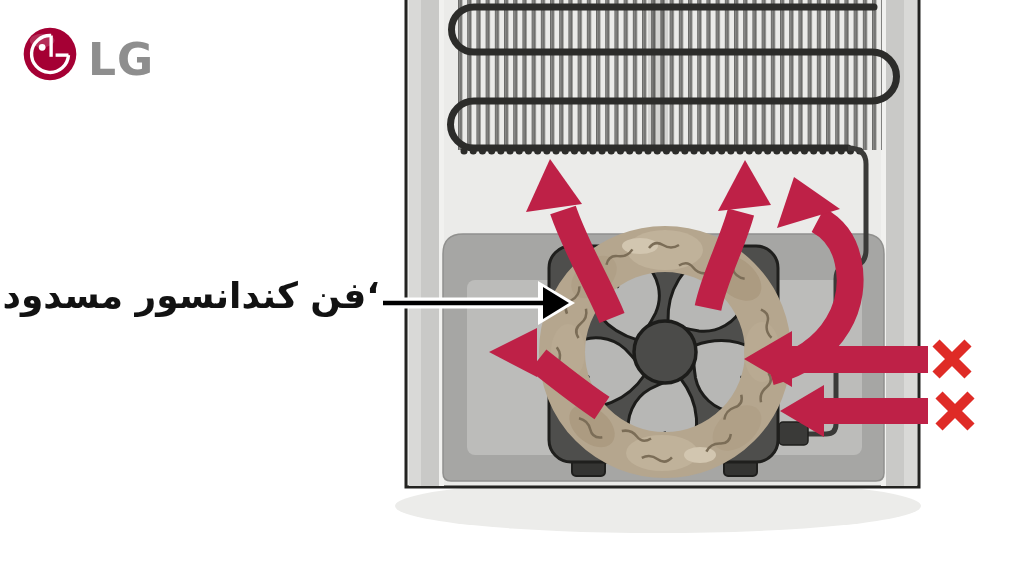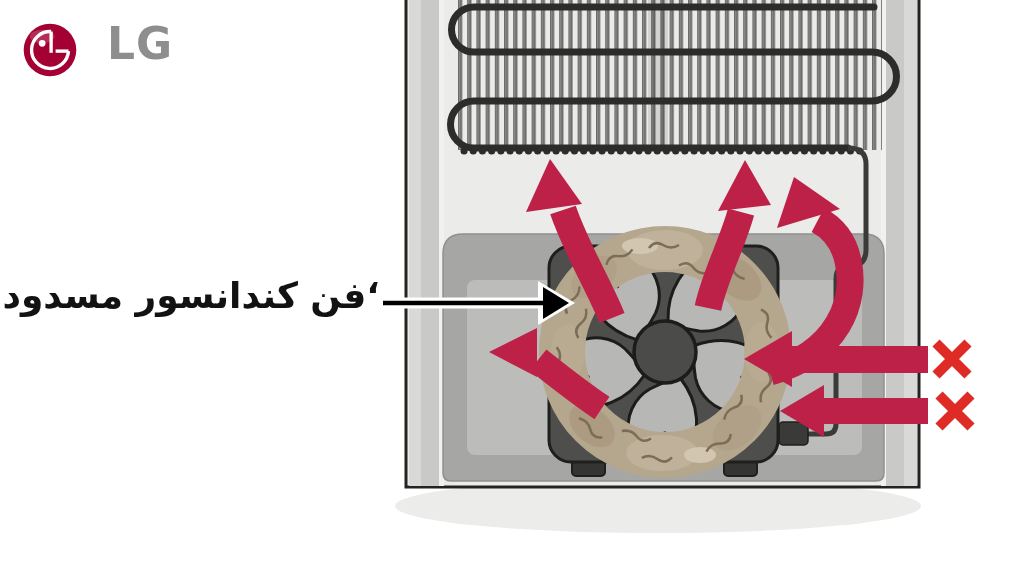--- a/index.html
+++ b/index.html
@@ -1,21 +1,21 @@
 <!DOCTYPE html>
 <html><head>
 <meta charset="utf-8">
 <style>
   html,body{margin:0;padding:0;background:#ffffff;}
   #stage{
     position:relative;width:1024px;height:572px;overflow:hidden;
     background:#ffffff;font-family:"DejaVu Sans","Liberation Sans",sans-serif;
   }
   #scene{position:absolute;left:0;top:0;width:1024px;height:572px;}
-  .logo{position:absolute;left:22px;top:22px;width:180px;height:60px;display:flex;align-items:flex-start;gap:29px;}
+  .logo{position:absolute;left:22px;top:22px;width:180px;height:60px;display:flex;align-items:flex-end;gap:10px;}
   .logo-text{font-size:44px;font-weight:bold;color:#8e8e8e;letter-spacing:1px;line-height:1;}
   .fan-label{
     position:absolute;left:56px;top:275px;width:324px;
     direction:rtl;text-align:left;
     font-size:36px;font-weight:bold;color:#121212;white-space:nowrap;
   }
 </style>
 </head>
 <body>
 

